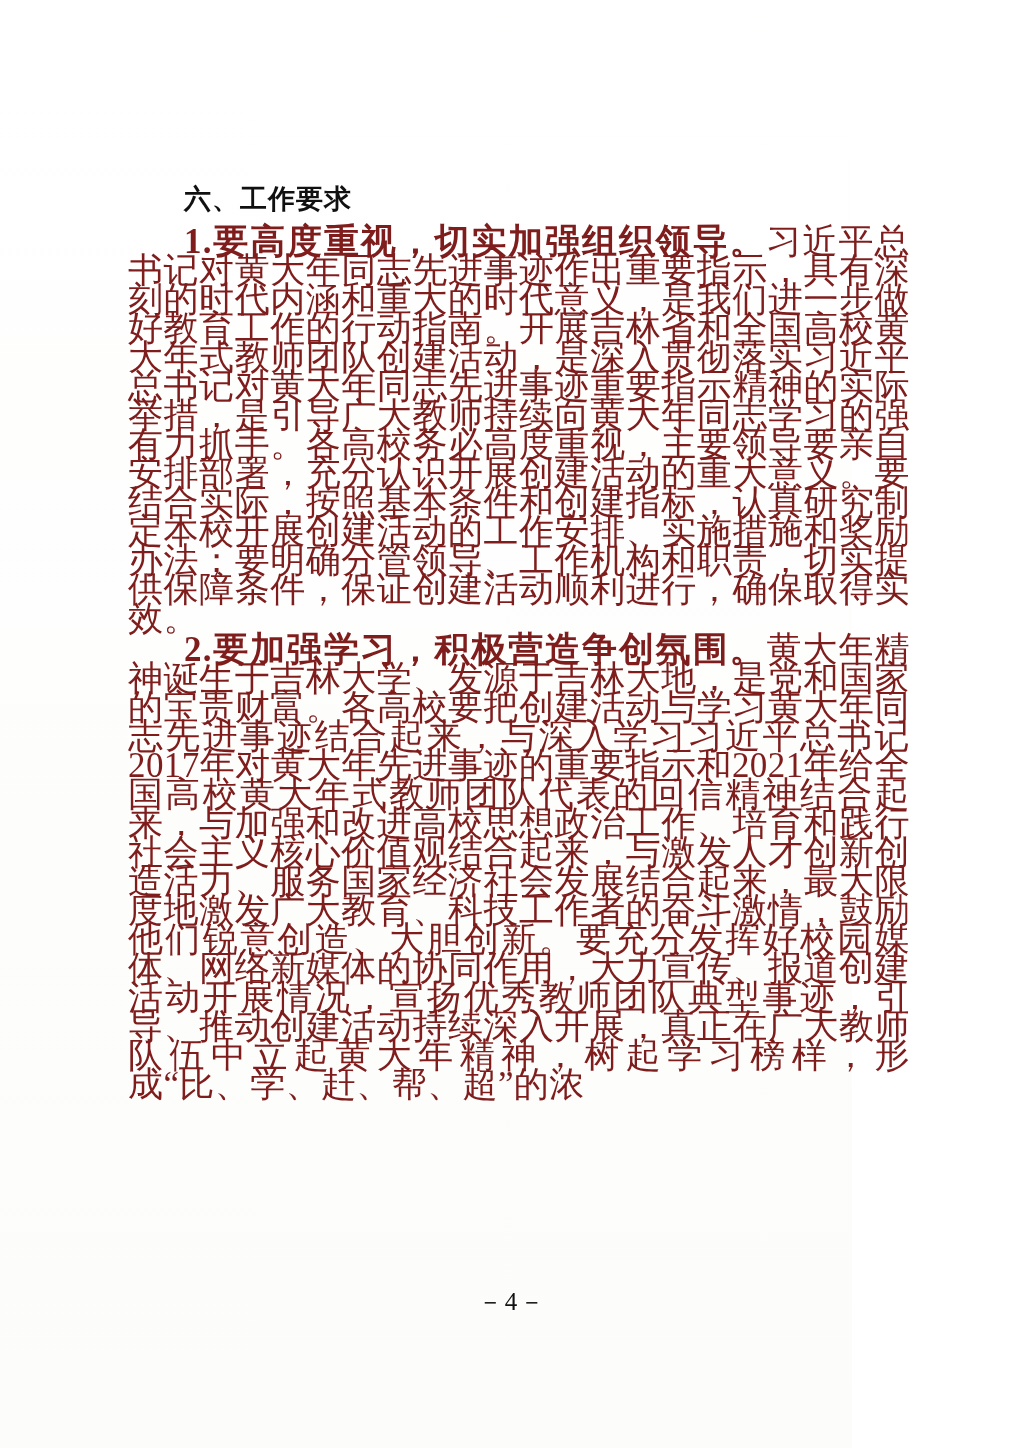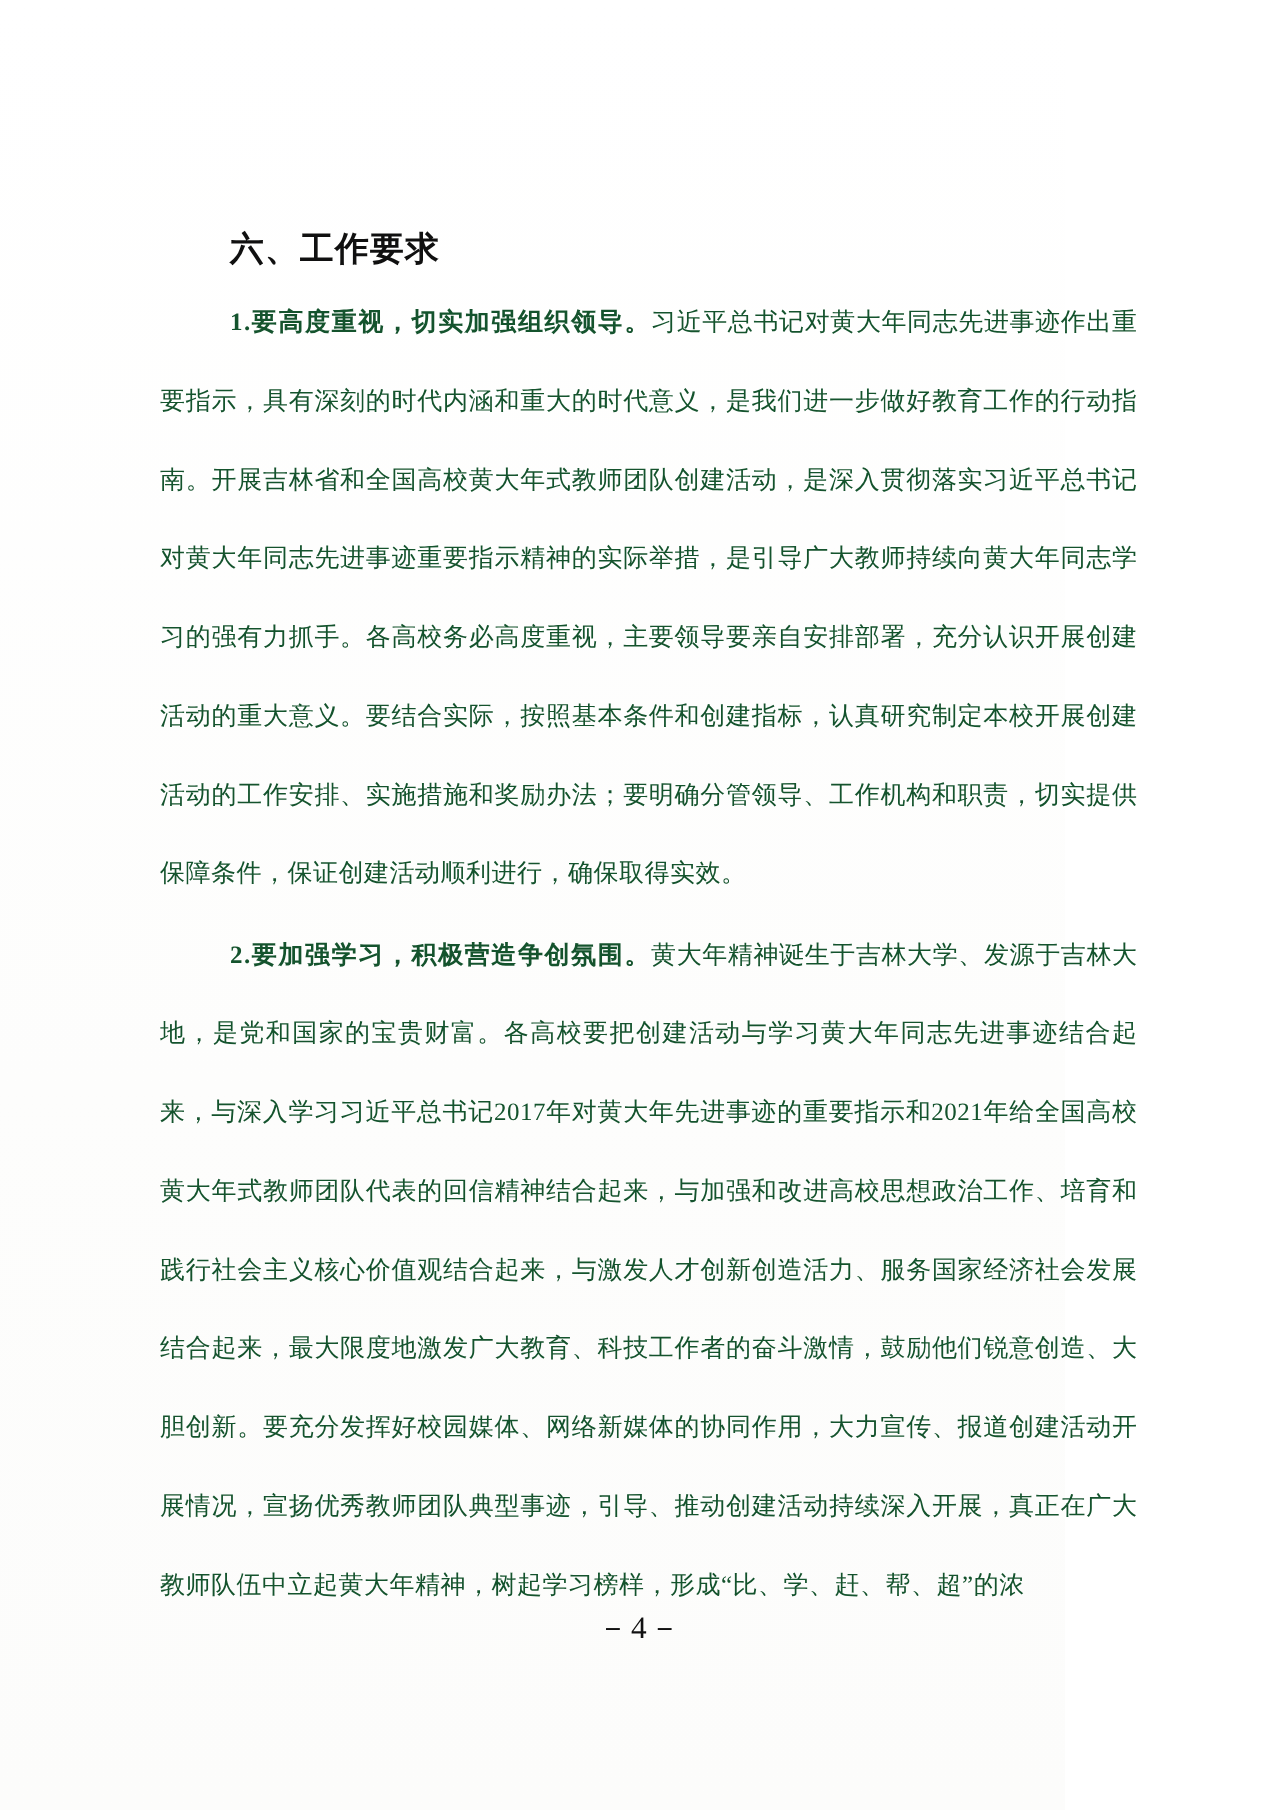--- a/index.html
+++ b/index.html
@@ -32,28 +32,28 @@
   .heading {
     font-size: 27px;
     font-weight: bold;
     letter-spacing: 1px;
     margin: 0 0 6px 0;
     text-indent: 56px;
     line-height: 1.6;
     color: #101010;
   }
   p.para {
-    font-size: 20px;
-    line-height: 63px;
+    font-size: 35px;
+    line-height: 29px;
     margin: 0 0 0 0;
     text-align: justify;
     text-justify: inter-ideograph;
     text-indent: 56px;
     letter-spacing: 0.4px;
-    color: #14532d;
+    color: #7f1d1d;
   }
   p.para + p.para {
     margin-top: 2px;
   }
   .lead {
     font-weight: bold;
     letter-spacing: 1.2px;
   }
   .footer {
     position: absolute;

